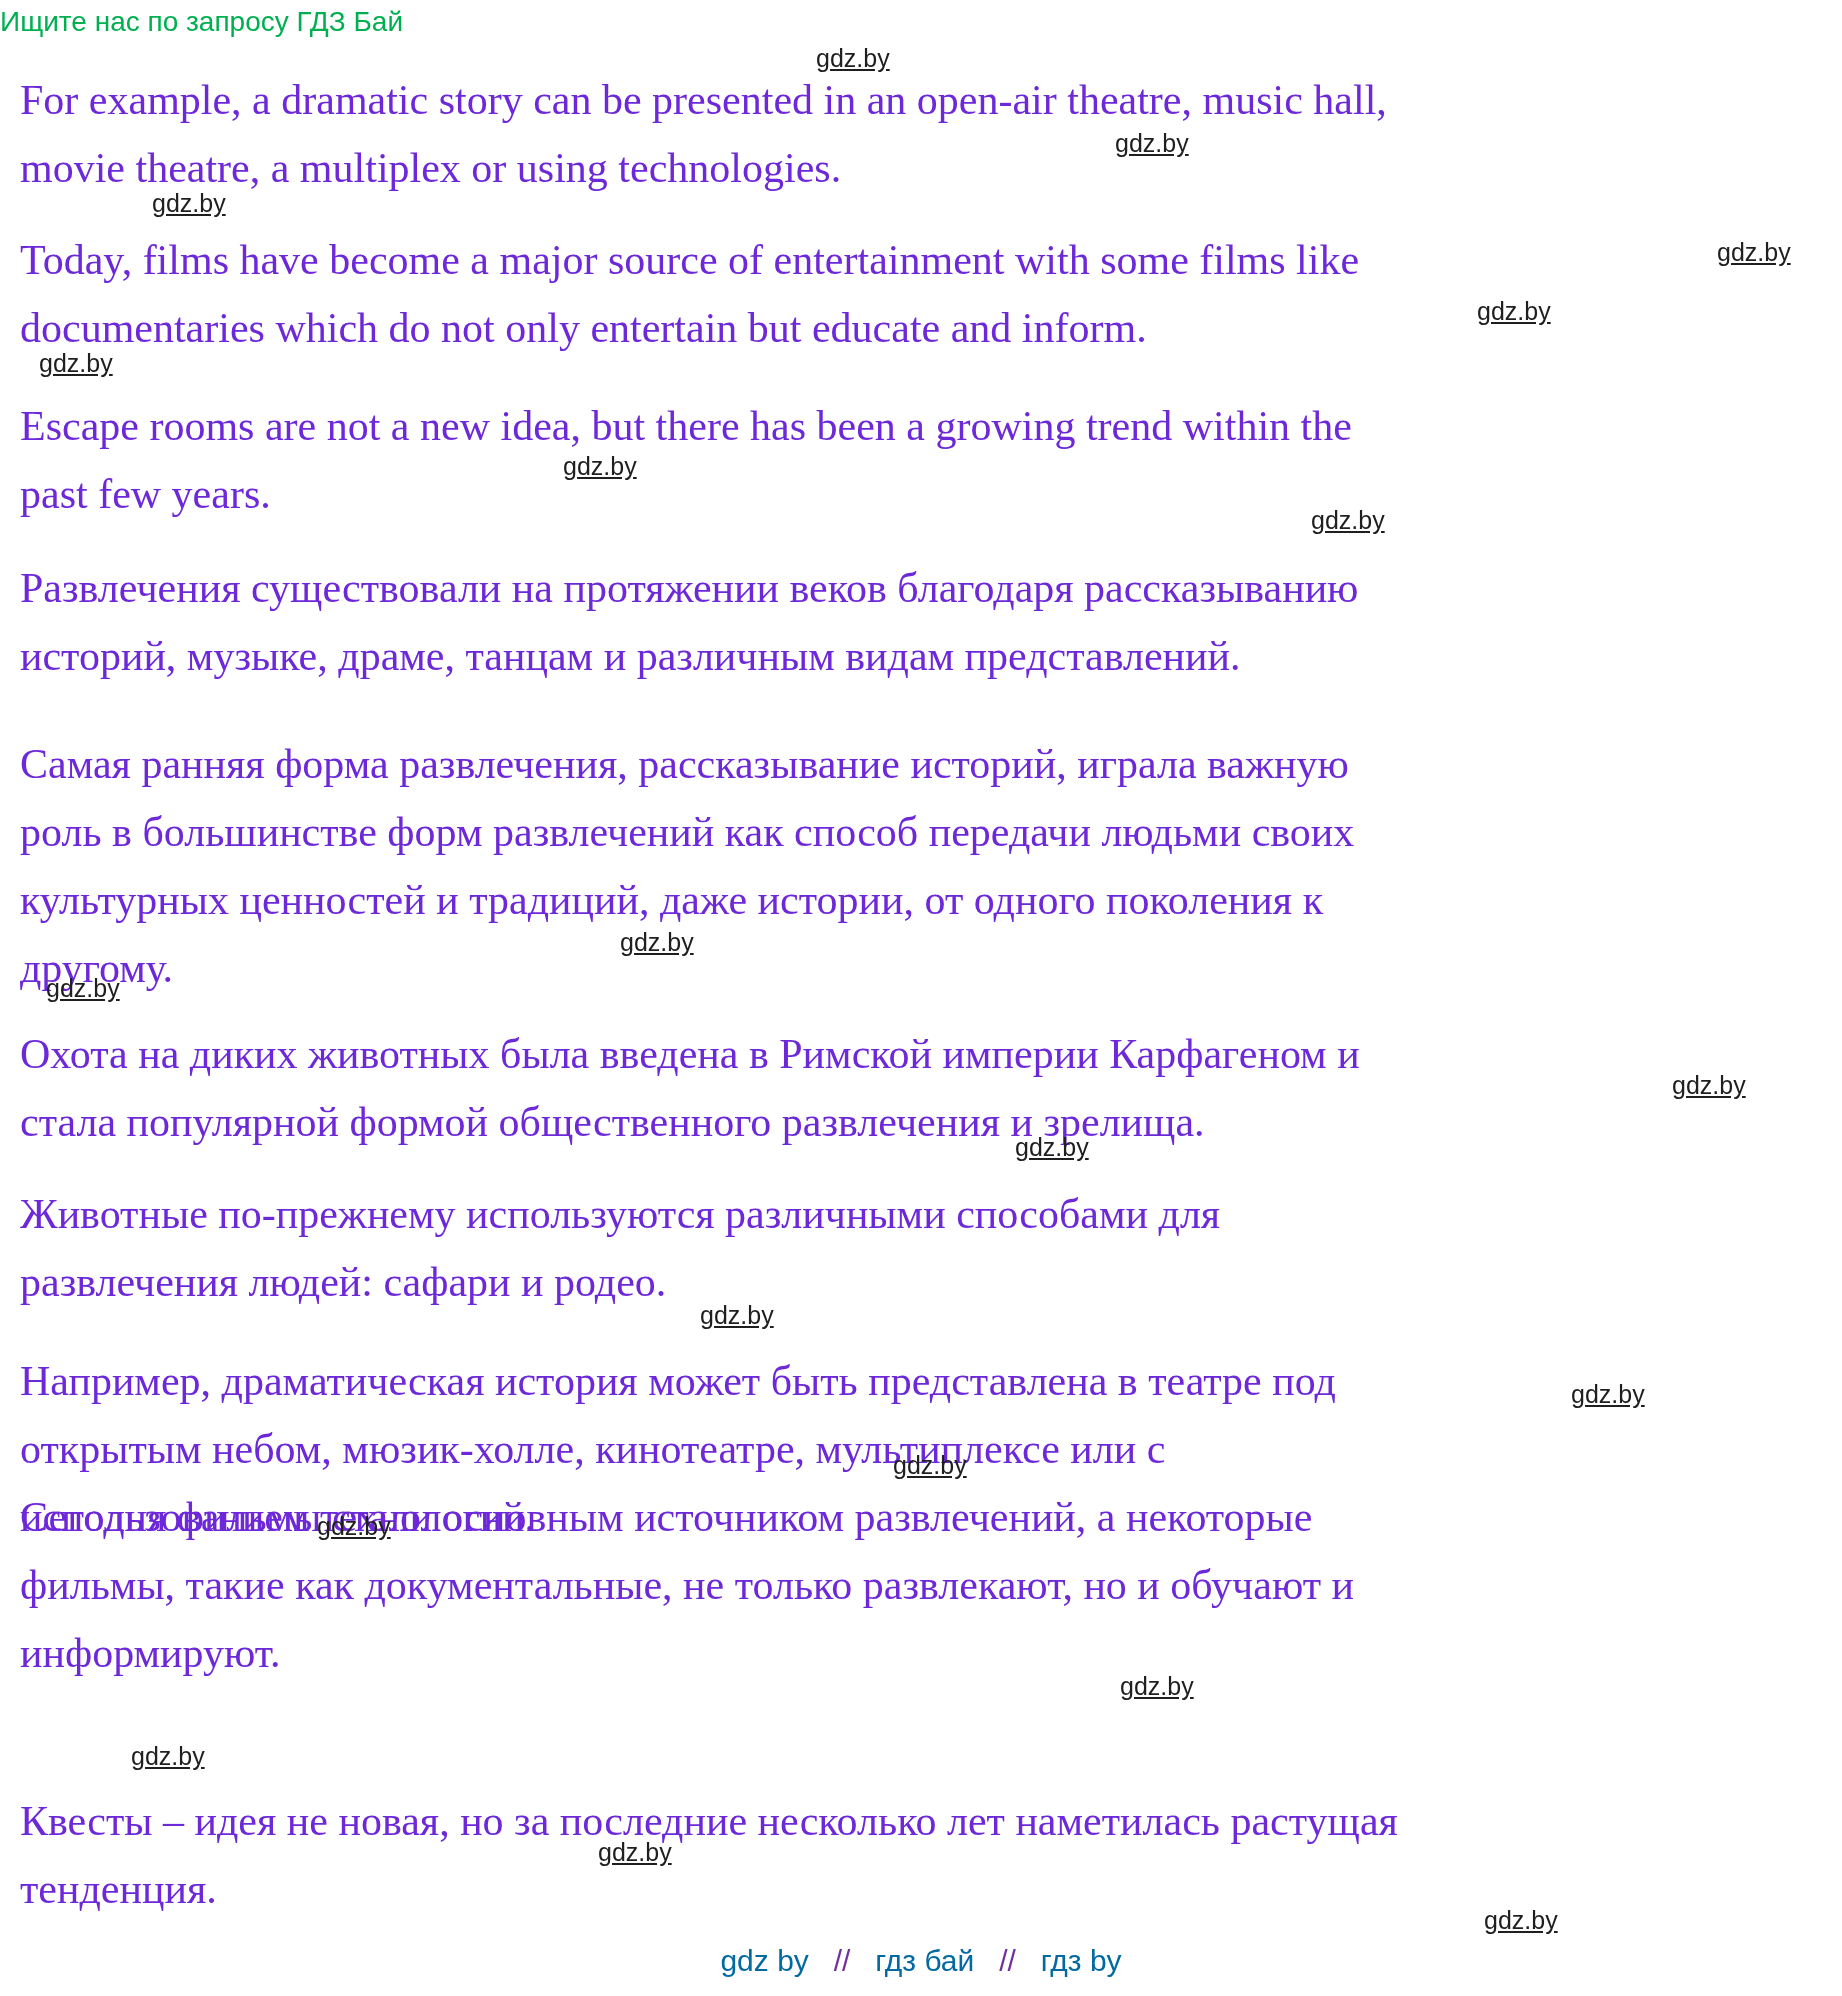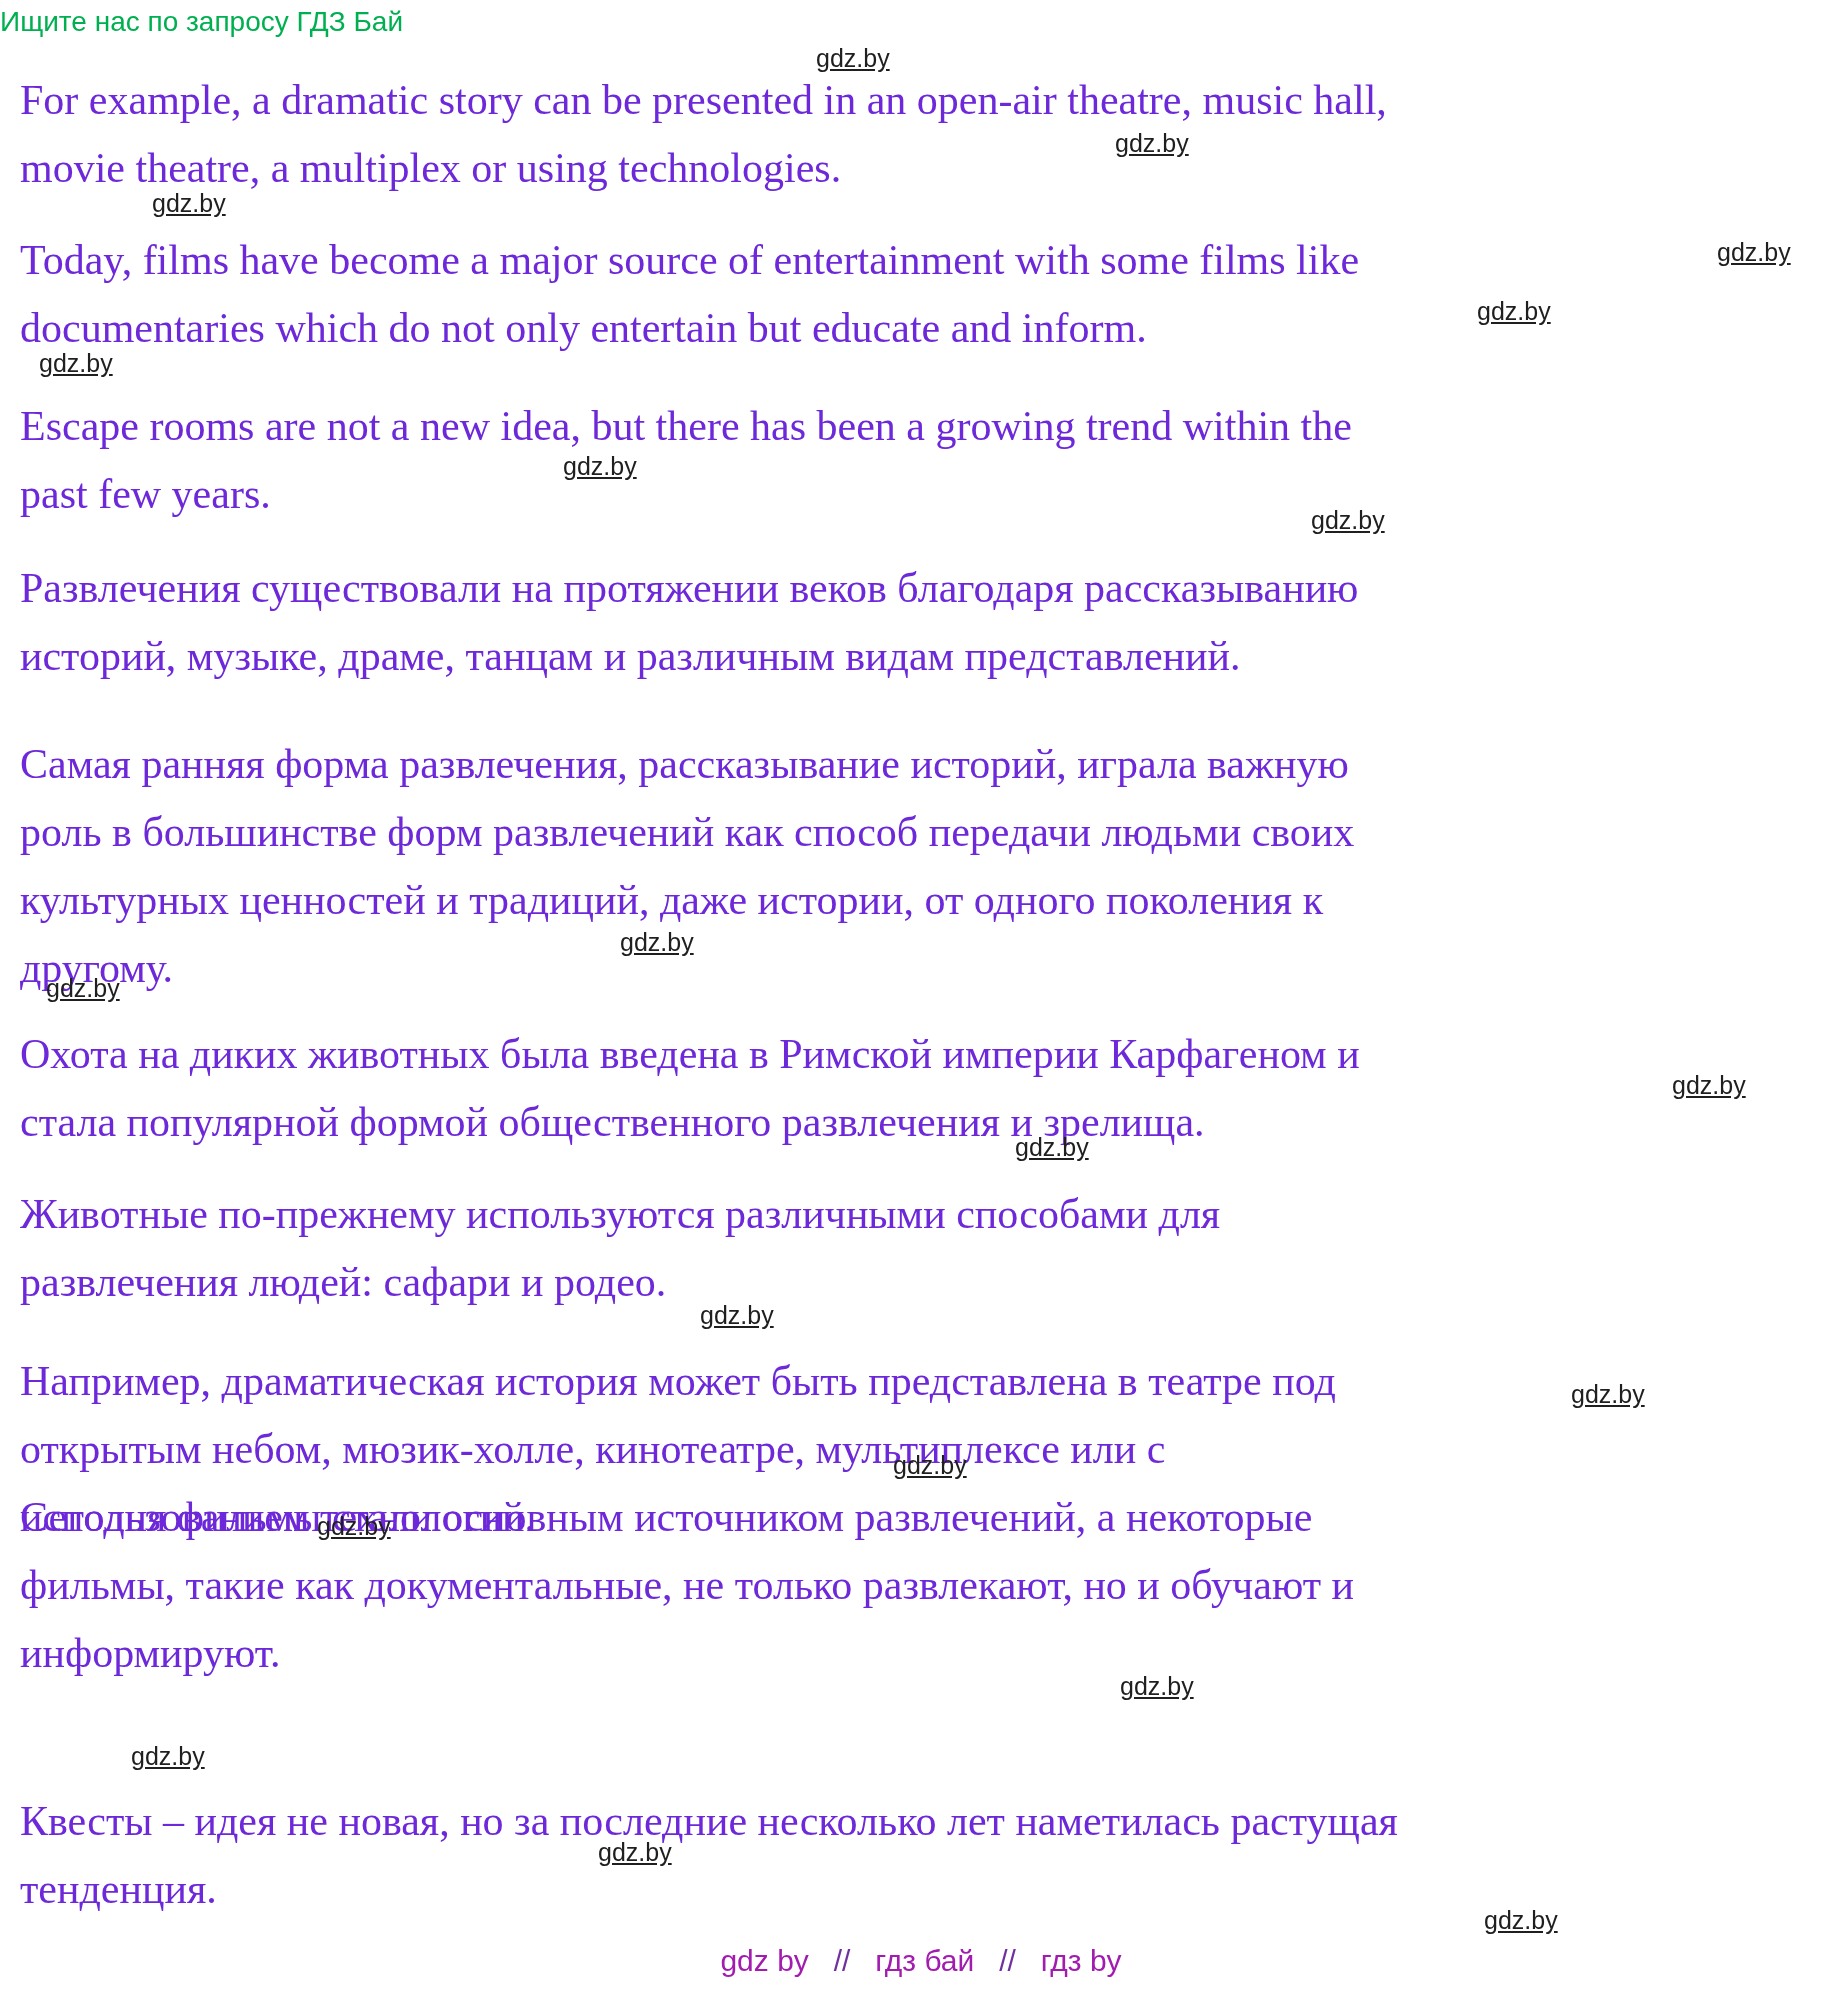--- a/index.html
+++ b/index.html
@@ -50,21 +50,21 @@
     position: absolute;
     top: 1944px;
     left: 0;
     width: 100%;
     text-align: center;
     font-family: "Liberation Sans", sans-serif;
     font-size: 30px;
     color: #7030a0;
   }
   .footer a {
-    color: #a21caf;
+    color: #0369a1;
     text-decoration: none;
     margin: 0 11px;
     cursor: pointer;
   }
   .footer .sep {
     margin: 0 5.5px;
   }
 </style>
 </head>
 <body>

